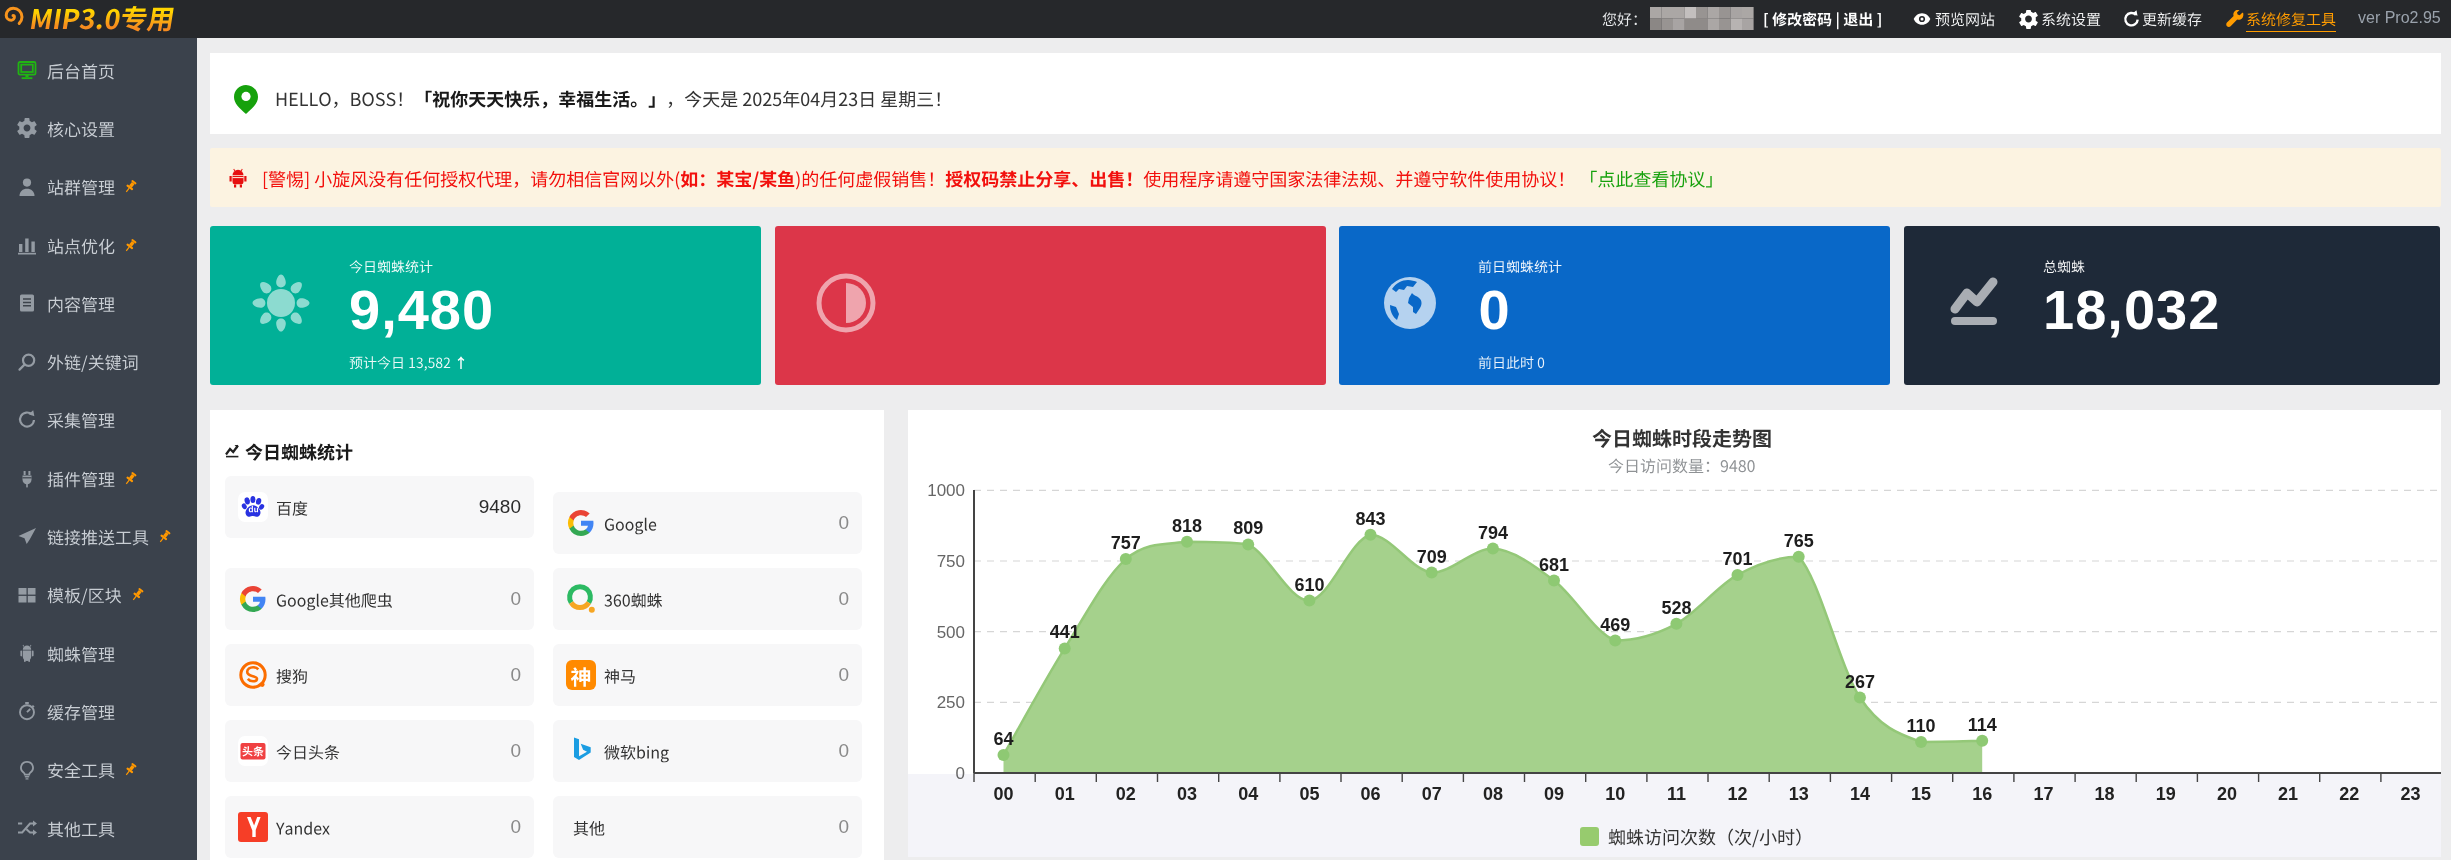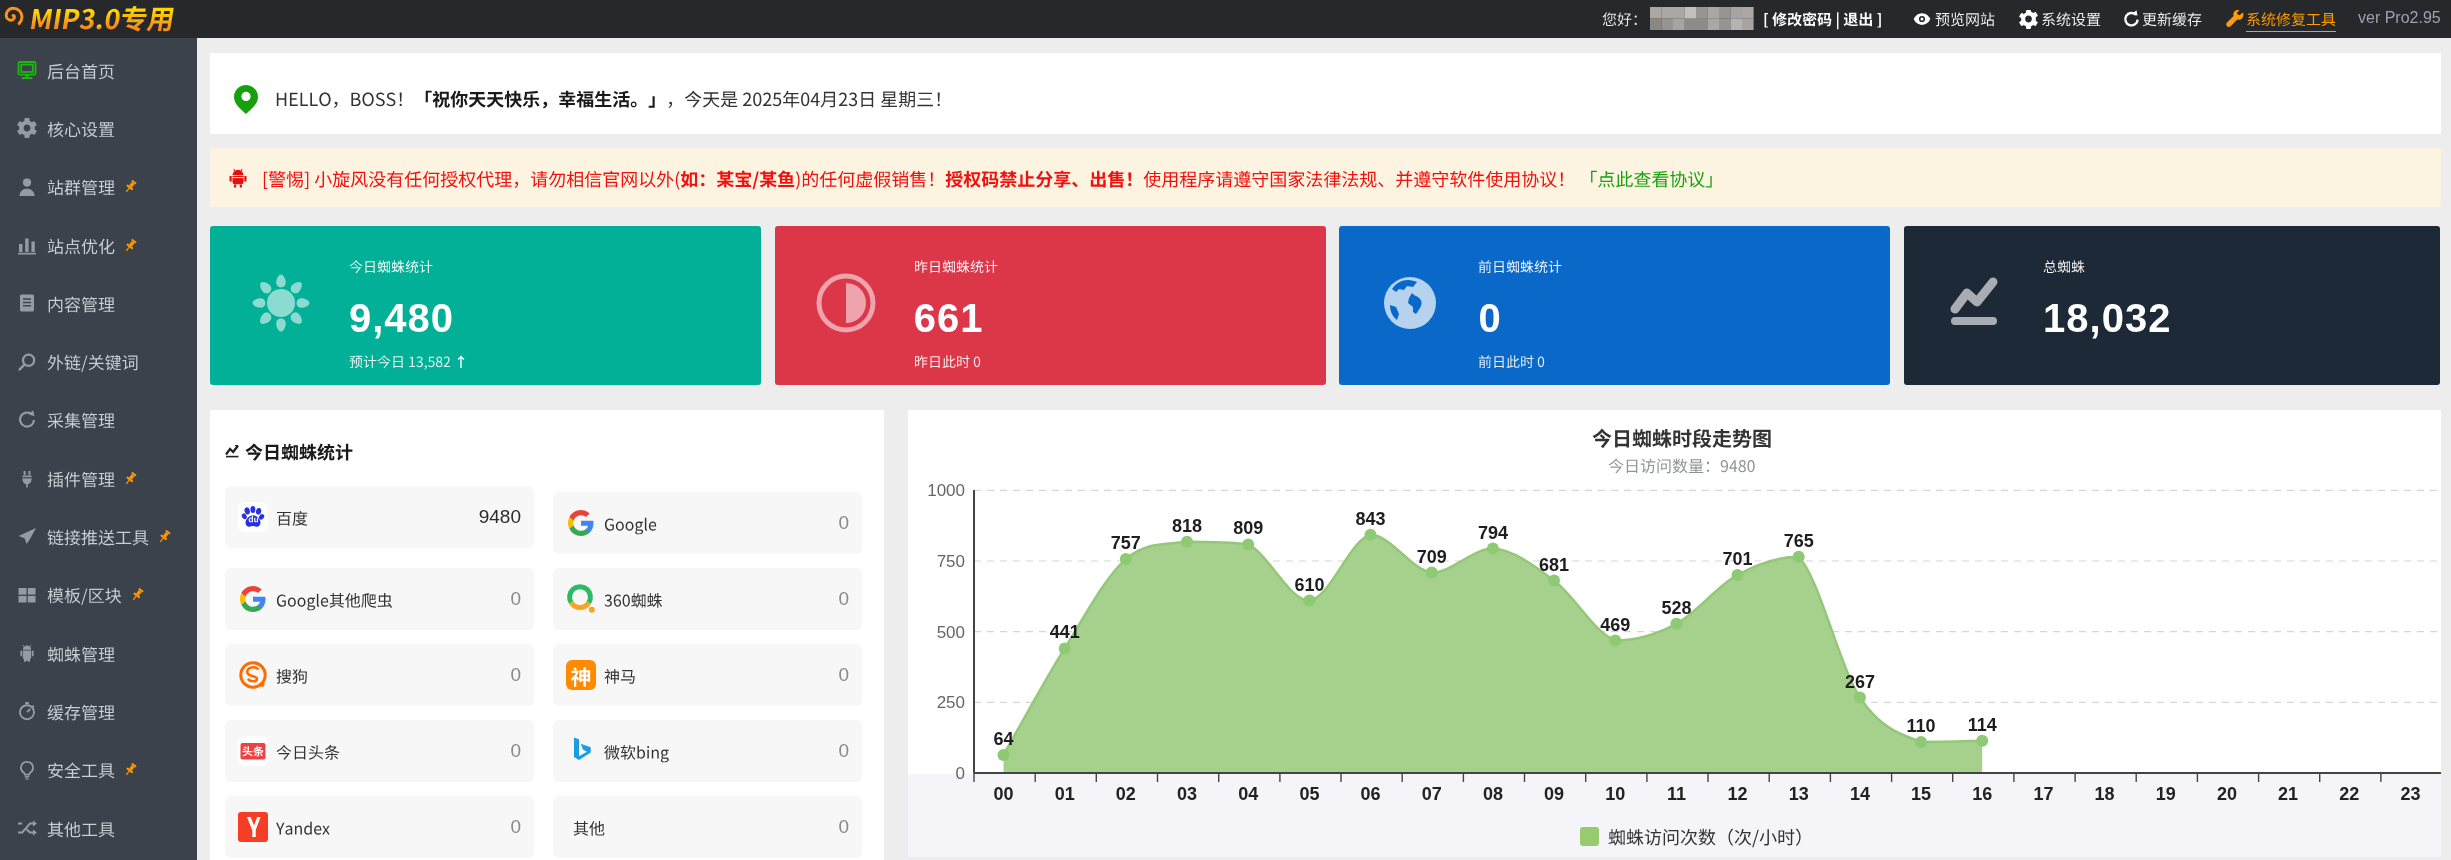--- a/index.html
+++ b/index.html
@@ -9,21 +9,21 @@
 .mi{height:58.3px;display:flex;align-items:center;padding-left:17px}
 .mi svg.ic{margin-right:10px}
 .pin{margin-left:8px}
 #main{position:absolute;left:198px;top:38px;width:2253px;height:822px}
 .hello{position:absolute;left:12px;top:15px;width:2231px;height:81px;background:#fff;display:flex;align-items:center}
 .warn{position:absolute;left:12px;top:110px;width:2231px;height:59px;background:#fcf3e1;border-radius:2px;display:flex;align-items:center}
 .cards{position:absolute;left:12px;top:188px;width:2231px;height:159px;display:flex}
 .card{height:159px;position:relative;border-radius:3px}
 .card .cicon{position:absolute;left:39px;top:45px;width:64px;height:64px}
 .card .ctxt{position:absolute;left:139px;top:30px}
-.cnum{font-size:40px;font-weight:bold;color:#fff;letter-spacing:1px;margin-top:20px}
+.cnum{font-size:56px;font-weight:bold;color:#fff;letter-spacing:1px;margin-top:1px}
 .panel{position:absolute;background:#fff}
 .itm{position:absolute;width:309px;height:62px;background:#f7f7f8;border-radius:6px;display:flex;align-items:center}
 .itm .lic{position:absolute;left:13px;top:16px;width:30px;height:30px}
 .itm .lbl{position:absolute;left:51px;top:50%;transform:translateY(-50%)}
 .itm .val{position:absolute;right:13px;top:50%;transform:translateY(-50%);font-size:19px;color:#8a8a8a}
 .itm .val.big{color:#2b2b2b}
 .skew{transform:skewX(-9deg)}</style></head><body>
 <svg width="0" height="0" style="position:absolute">
     <defs>
       <path id="g1" d="M91 0H224V309C224 380 212 482 205 552H209L268 378L383 67H468L582 378L642 552H647C639 482 628 380 628 309V0H763V741H599L475 393C460 348 447 299 431 252H426C411 299 397 348 381 393L255 741H91Z"></path>
@@ -844,40 +844,20 @@
       <div style="width:13.7px"></div>
       <div class="card" style="width:551px;background:#dc3649">
         <div class="cicon">
           <svg width="64" height="64" viewBox="0 0 64 64">
             <g fill="none" stroke="rgba(255,255,255,.55)" stroke-width="5">
               <circle cx="32" cy="32" r="27"></circle>
             </g>
             <path d="M32 12a20 20 0 0 1 0 40z" fill="rgba(255,255,255,.55)"></path>
           </svg>
         </div>
-        <div class="ctxt">
-          <svg width="84" height="20" viewBox="0 0 84 20">
-            <use href="#g179" transform="translate(0.0,16) scale(0.014000,-0.014000)" fill="rgba(255,255,255,.95)"></use>
-            <use href="#g107" transform="translate(14.0,16) scale(0.014000,-0.014000)" fill="rgba(255,255,255,.95)"></use>
-            <use href="#g69" transform="translate(28.0,16) scale(0.014000,-0.014000)" fill="rgba(255,255,255,.95)"></use>
-            <use href="#g70" transform="translate(42.0,16) scale(0.014000,-0.014000)" fill="rgba(255,255,255,.95)"></use>
-            <use href="#g27" transform="translate(56.0,16) scale(0.014000,-0.014000)" fill="rgba(255,255,255,.95)"></use>
-            <use href="#g174" transform="translate(70.0,16) scale(0.014000,-0.014000)" fill="rgba(255,255,255,.95)"></use>
-          </svg>
-          <div class="cnum">661</div>
-          <div style="margin-top:10px">
-            <svg width="67" height="20" viewBox="0 0 67 20">
-              <use href="#g179" transform="translate(0.0,16) scale(0.014000,-0.014000)" fill="rgba(255,255,255,.92)"></use>
-              <use href="#g107" transform="translate(14.0,16) scale(0.014000,-0.014000)" fill="rgba(255,255,255,.92)"></use>
-              <use href="#g170" transform="translate(28.0,16) scale(0.014000,-0.014000)" fill="rgba(255,255,255,.92)"></use>
-              <use href="#g180" transform="translate(42.0,16) scale(0.014000,-0.014000)" fill="rgba(255,255,255,.92)"></use>
-              <use href="#g101" transform="translate(59.1,16) scale(0.014000,-0.014000)" fill="rgba(255,255,255,.92)"></use>
-            </svg>
-          </div>
-        </div>
       </div>
       <div style="width:13.7px"></div>
       <div class="card" style="width:551px;background:#0968c8">
         <div class="cicon">
           <svg width="64" height="64" viewBox="0 0 64 64">
             <circle cx="32" cy="32" r="26" fill="rgba(255,255,255,.7)"></circle>
             <g fill="#0968c8">
               <path d="M14 18c4-6 10-9 16-9 3 0 7 1 9 2l-4 5-6-1-3 4-5-1-3 3z"></path>
               <path d="M34 22c2 3 6 3 8 6 2 2 2 6 0 9l-4 6-3-2v-5l-5-4 1-5z"></path>
               <path d="M12 34l6 2 3 7-2 6c-4-3-7-8-7-15z"></path>
@@ -936,21 +916,21 @@
           <svg width="108" height="26" viewBox="0 0 108 26">
             <use href="#g188" transform="translate(0.0,21) scale(0.018000,-0.018000)" fill="#1a1a1a"></use>
             <use href="#g189" transform="translate(18.0,21) scale(0.018000,-0.018000)" fill="#1a1a1a"></use>
             <use href="#g190" transform="translate(36.0,21) scale(0.018000,-0.018000)" fill="#1a1a1a"></use>
             <use href="#g191" transform="translate(54.0,21) scale(0.018000,-0.018000)" fill="#1a1a1a"></use>
             <use href="#g192" transform="translate(72.0,21) scale(0.018000,-0.018000)" fill="#1a1a1a"></use>
             <use href="#g193" transform="translate(90.0,21) scale(0.018000,-0.018000)" fill="#1a1a1a"></use>
           </svg>
         </div>
       </div>
-      <div class="itm" style="left:15px;top:76px">
+      <div class="itm" style="left:15px;top:66px">
         <div class="lic">
           <svg width="30" height="30" viewBox="0 0 30 30">
             <rect x="0" y="0" width="30" height="30" rx="7" fill="#fff"></rect>
             <g fill="#2932e1">
               <ellipse cx="9.2" cy="8.9" rx="2.6" ry="3.6" transform="rotate(-14 9.2 8.9)"></ellipse>
               <ellipse cx="14.9" cy="7.6" rx="2.5" ry="3.5"></ellipse>
               <ellipse cx="20.6" cy="9.3" rx="2.6" ry="3.4" transform="rotate(14 20.6 9.3)"></ellipse>
               <ellipse cx="23.6" cy="14.8" rx="2.3" ry="3" transform="rotate(38 23.6 14.8)"></ellipse>
               <ellipse cx="6.3" cy="14.3" rx="2.3" ry="3" transform="rotate(-30 6.3 14.3)"></ellipse>
               <path d="M15 13.2c3.2 0 5.5 2.5 6.8 4.7 1.2 2.1.9 5.5-1.5 6.5-2.4 1-3.4-.3-5.3-.3-1.9 0-3 1.3-5.3.3-2.4-1-2.7-4.4-1.5-6.5 1.3-2.2 3.6-4.7 6.8-4.7z"></path>

